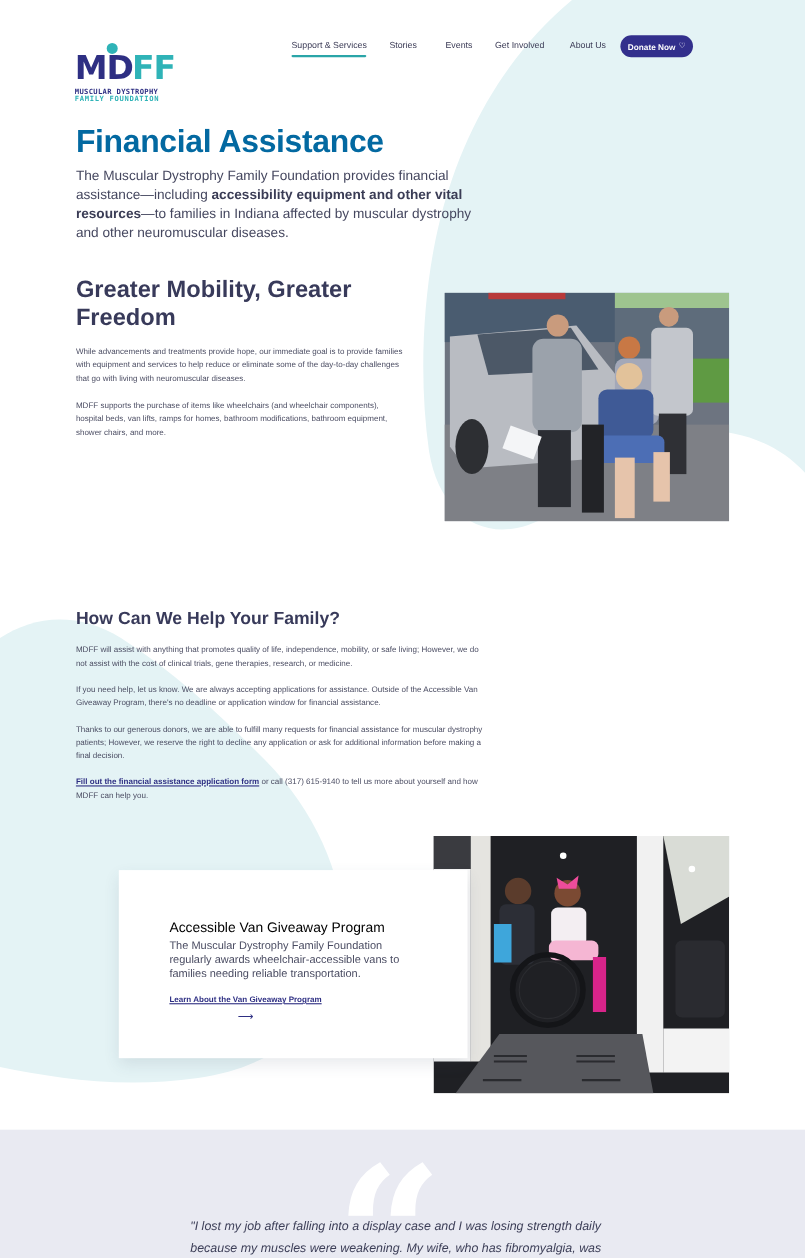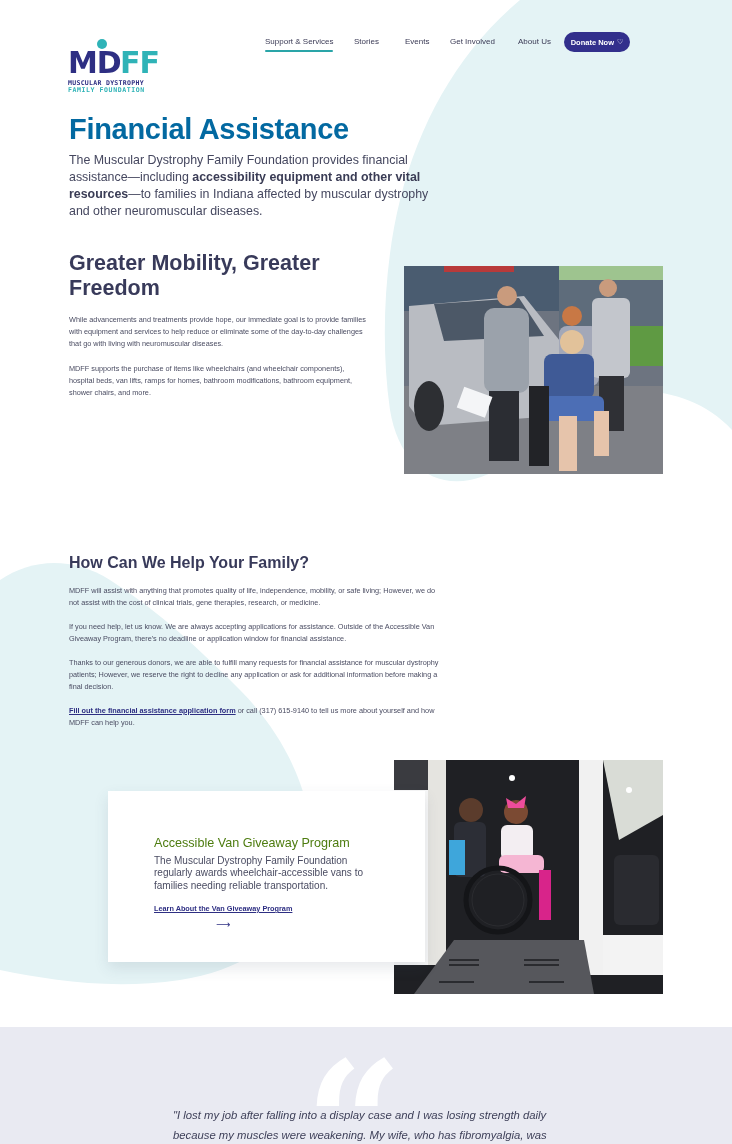--- a/index.html
+++ b/index.html
@@ -33,21 +33,21 @@
   .h2 { position: absolute; left: 69px; top: 251px; width: 300px; font-size: 21.5px; line-height: 25px; font-weight: 700; color: #383a5a; }
   .p-small { position: absolute; font-size: 7.3px; line-height: 12.2px; color: #4a4c62; }
 
   .photo1 { position: absolute; left: 404px; top: 266px; width: 259px; height: 208px; overflow: hidden; }
   .photo2 { position: absolute; left: 394px; top: 760px; width: 269px; height: 234px; overflow: hidden; }
 
   .h3 { position: absolute; left: 69px; top: 554px; font-size: 16px; font-weight: 700; color: #383a5a; white-space: nowrap; }
   .link { color: #2e2f83; text-decoration: underline; font-weight: 700; }
 
   .card { position: absolute; left: 108px; top: 791px; width: 317px; height: 171px; background: #fff; box-shadow: 0 6px 14px rgba(60,70,100,0.12); z-index: 3; }
-  .card-title { position: absolute; left: 46px; top: 45px; font-size: 12.6px; color: #4d7c0f; white-space: nowrap; font-weight: 400; }
+  .card-title { position: absolute; left: 46px; top: 45px; font-size: 12.6px; color: #000000; white-space: nowrap; font-weight: 400; }
   .card-text { position: absolute; left: 46px; top: 64px; width: 215px; font-size: 10px; line-height: 12.4px; color: #4a4c62; }
   .card-link { position: absolute; left: 46px; top: 113px; font-size: 7.3px; white-space: nowrap; display: flex; align-items: center; gap: 6px; flex-direction: column; }
   .card-link .arrow { color: #2e2f83; font-size: 10px; text-decoration: none; font-weight: 400; }
 
   .quote-section { position: absolute; left: 0; top: 1027px; width: 732px; height: 117px; background: #e9eaf2; z-index: 2; overflow: hidden; }
   .quote-mark { position: absolute; left: 305px; top: 12px; font-size: 170px; line-height: 170px; color: #ffffff; font-weight: 900; font-family: "DejaVu Serif", serif; }
   .quote-text { position: absolute; left: 173px; top: 78px; width: 380px; font-size: 11.3px; line-height: 20px; font-style: italic; color: #3d3f58; }
 </style>
 </head>
 <body>

